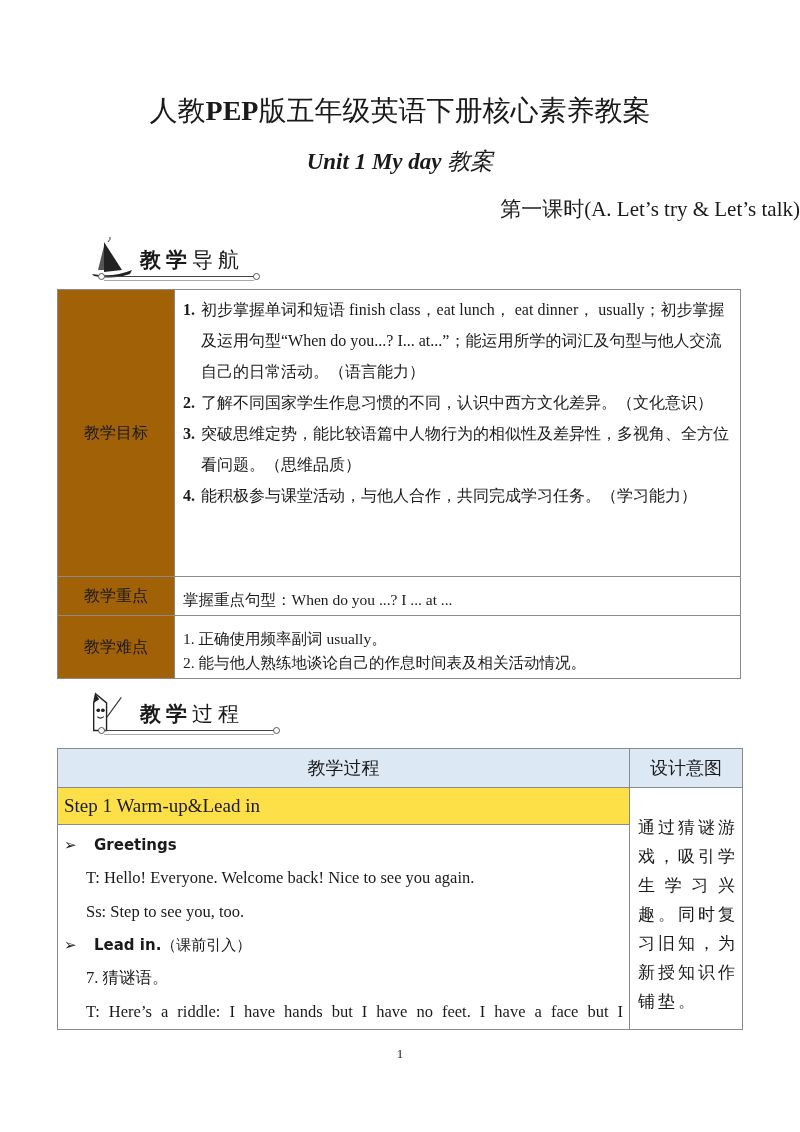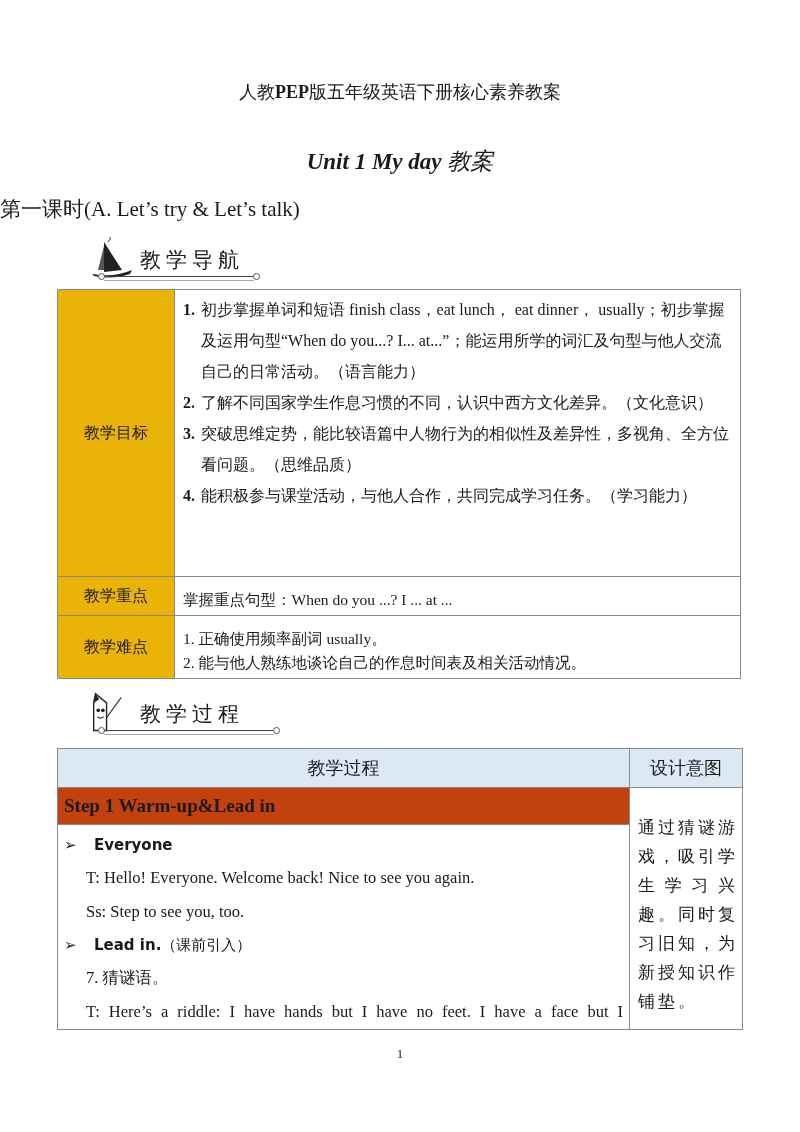--- a/index.html
+++ b/index.html
@@ -1,44 +1,44 @@
 <!DOCTYPE html>
 <html><head>
   <meta charset="utf-8">
   <style>
     html, body { margin: 0; padding: 0; background: #ffffff; }
     body { width: 800px; height: 1132px; position: relative; overflow: hidden;
            font-family: "Liberation Serif", "DejaVu Serif", serif; color: #1a1a1a; }
-    .title1 { position: absolute; top: 80px; left: 0; width: 800px; text-align: center; font-size: 18px; }
+    .title1 { position: absolute; top: 92px; left: 0; width: 800px; text-align: center; font-size: 28px; }
     .title1 b { font-weight: bold; }
     .title2 { position: absolute; top: 146px; left: 0; width: 800px; text-align: center; font-size: 23px; font-style: italic; }
-    .title3 { position: absolute; top: 195px; left: 0; width: 800px; text-align: left; font-size: 21px; }
+    .title3 { position: absolute; top: 195px; left: 0; width: 800px; text-align: right; font-size: 21px; }
 
     .section-banner { position: absolute; left: 88px; height: 50px; }
     .banner-icon { position: absolute; left: 0; top: 0; width: 50px; height: 46px; }
     .banner-text { position: absolute; left: 52px; top: 10px; font-family: "DejaVu Sans", sans-serif;
                    font-size: 21px; letter-spacing: 5px; white-space: nowrap; }
-    .banner-text .bold { font-weight: normal; }
+    .banner-text .bold { font-weight: bold; }
     .banner-line { position: absolute; left: 16px; top: 40px; width: 150px; height: 3px; border-top: 1.5px solid #444; border-bottom: 1px solid #aaa; }
     .banner-line::before, .banner-line::after { content: ""; position: absolute; top: -4px; width: 5px; height: 5px; border: 1px solid #555; border-radius: 50%; background: #fff; }
     .banner-line::before { left: -6px; }
     .banner-line::after { right: -6px; }
 
     table { border-collapse: collapse; position: absolute; left: 57px; }
     td, th { border: 1px solid #8a8a8a; }
-    .label-cell { background: #eab308; font-family: "DejaVu Sans", sans-serif; font-size: 16px;
+    .label-cell { background: #a16207; font-family: "DejaVu Sans", sans-serif; font-size: 16px;
                   text-align: center; vertical-align: middle; width: 114px; }
     .content-cell { font-size: 16px; padding: 4px 6px 4px 8px; vertical-align: top; line-height: 31px; }
     .goal-item { position: relative; padding-left: 18px; }
     .goal-item .num { position: absolute; left: 0; top: 0; font-weight: bold; }
     .small-cell { font-size: 15.5px; line-height: 24px; padding: 11px 6px 3px 8px; }
 
     .proc-head { background: #dce8f4; font-family: "DejaVu Sans", sans-serif; font-size: 18px;
                  text-align: center; height: 36px; font-weight: normal; }
-    .step-row { background: #c2410c; font-weight: bold; font-size: 19px; height: 36px; padding: 0 6px; margin-top: 21px; }
+    .step-row { background: #fde047; font-weight: normal; font-size: 19px; height: 36px; padding: 0 6px; margin-top: 21px; }
     .intent-cell { width: 100px; font-size: 17px; line-height: 29px; padding: 26px 4px 0 8px; vertical-align: top;
                    letter-spacing: 3px; text-align: justify; font-family: Liberation Mono, monospace; }
     .proc-body { font-size: 16.5px; padding: 4px 6px 0 6px; vertical-align: top; }
     .bullet-line { font-family: "DejaVu Sans", sans-serif; font-weight: bold; font-size: 15px; height: 32px; line-height: 32px; }
     .bullet-line .arrow { display: inline-block; width: 30px; font-weight: normal; }
     .body-line { padding-left: 22px; height: 34px; line-height: 34px; }
     .justify-line { text-align: justify; text-align-last: justify; }
 
     .page-num { position: absolute; top: 1046px; left: 0; width: 800px; text-align: center; font-size: 13px; }
   </style>
@@ -107,21 +107,21 @@
       <tr>
     <th class="proc-head">教学过程</th>
     <th class="proc-head" style="width:100px;">设计意图</th>
   </tr>
   <tr>
     <td class="step-row">Step 1 Warm-up&amp;Lead in</td>
     <td rowspan="2" class="intent-cell">通过猜谜游戏，吸引学生学习兴趣。同时复习旧知，为新授知识作铺垫。</td>
   </tr>
   <tr style="height:198px;">
     <td class="proc-body">
-      <div class="bullet-line"><span class="arrow">➢</span><span>Everyone</span></div>
+      <div class="bullet-line"><span class="arrow">➢</span><span>Greetings</span></div>
       <div class="body-line">T: Hello! Everyone. Welcome back! Nice to see you again.</div>
       <div class="body-line">Ss: Step to see you, too.</div>
       <div class="bullet-line"><span class="arrow">➢</span><span>Lead in.</span><span style="font-weight:normal;">（课前引入）</span></div>
       <div class="body-line">7. 猜谜语。</div>
       <div class="body-line justify-line">T: Here’s a riddle: I have hands but I have no feet. I have a face but I</div>
     </td>
   </tr>
 </tbody>
   </table>
 

